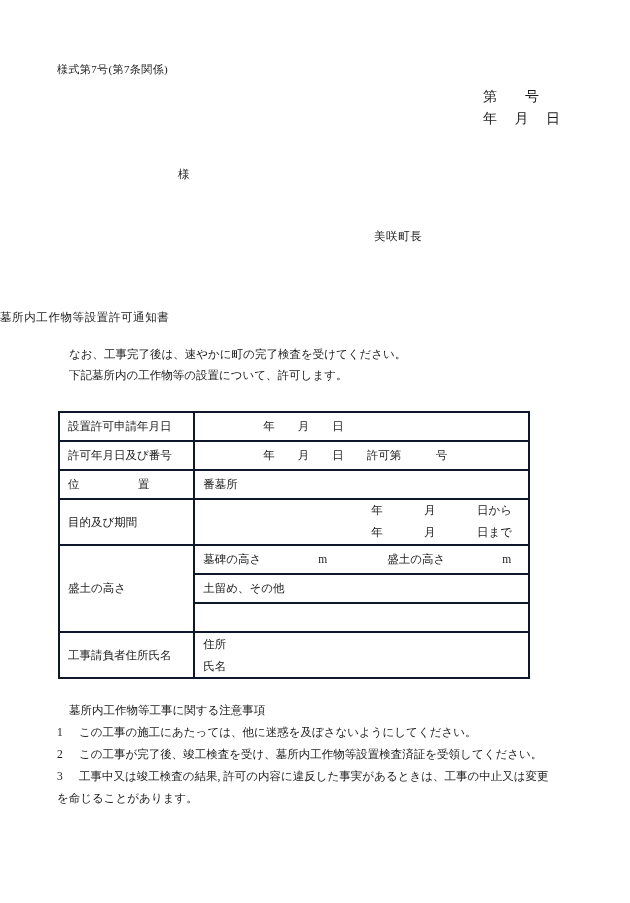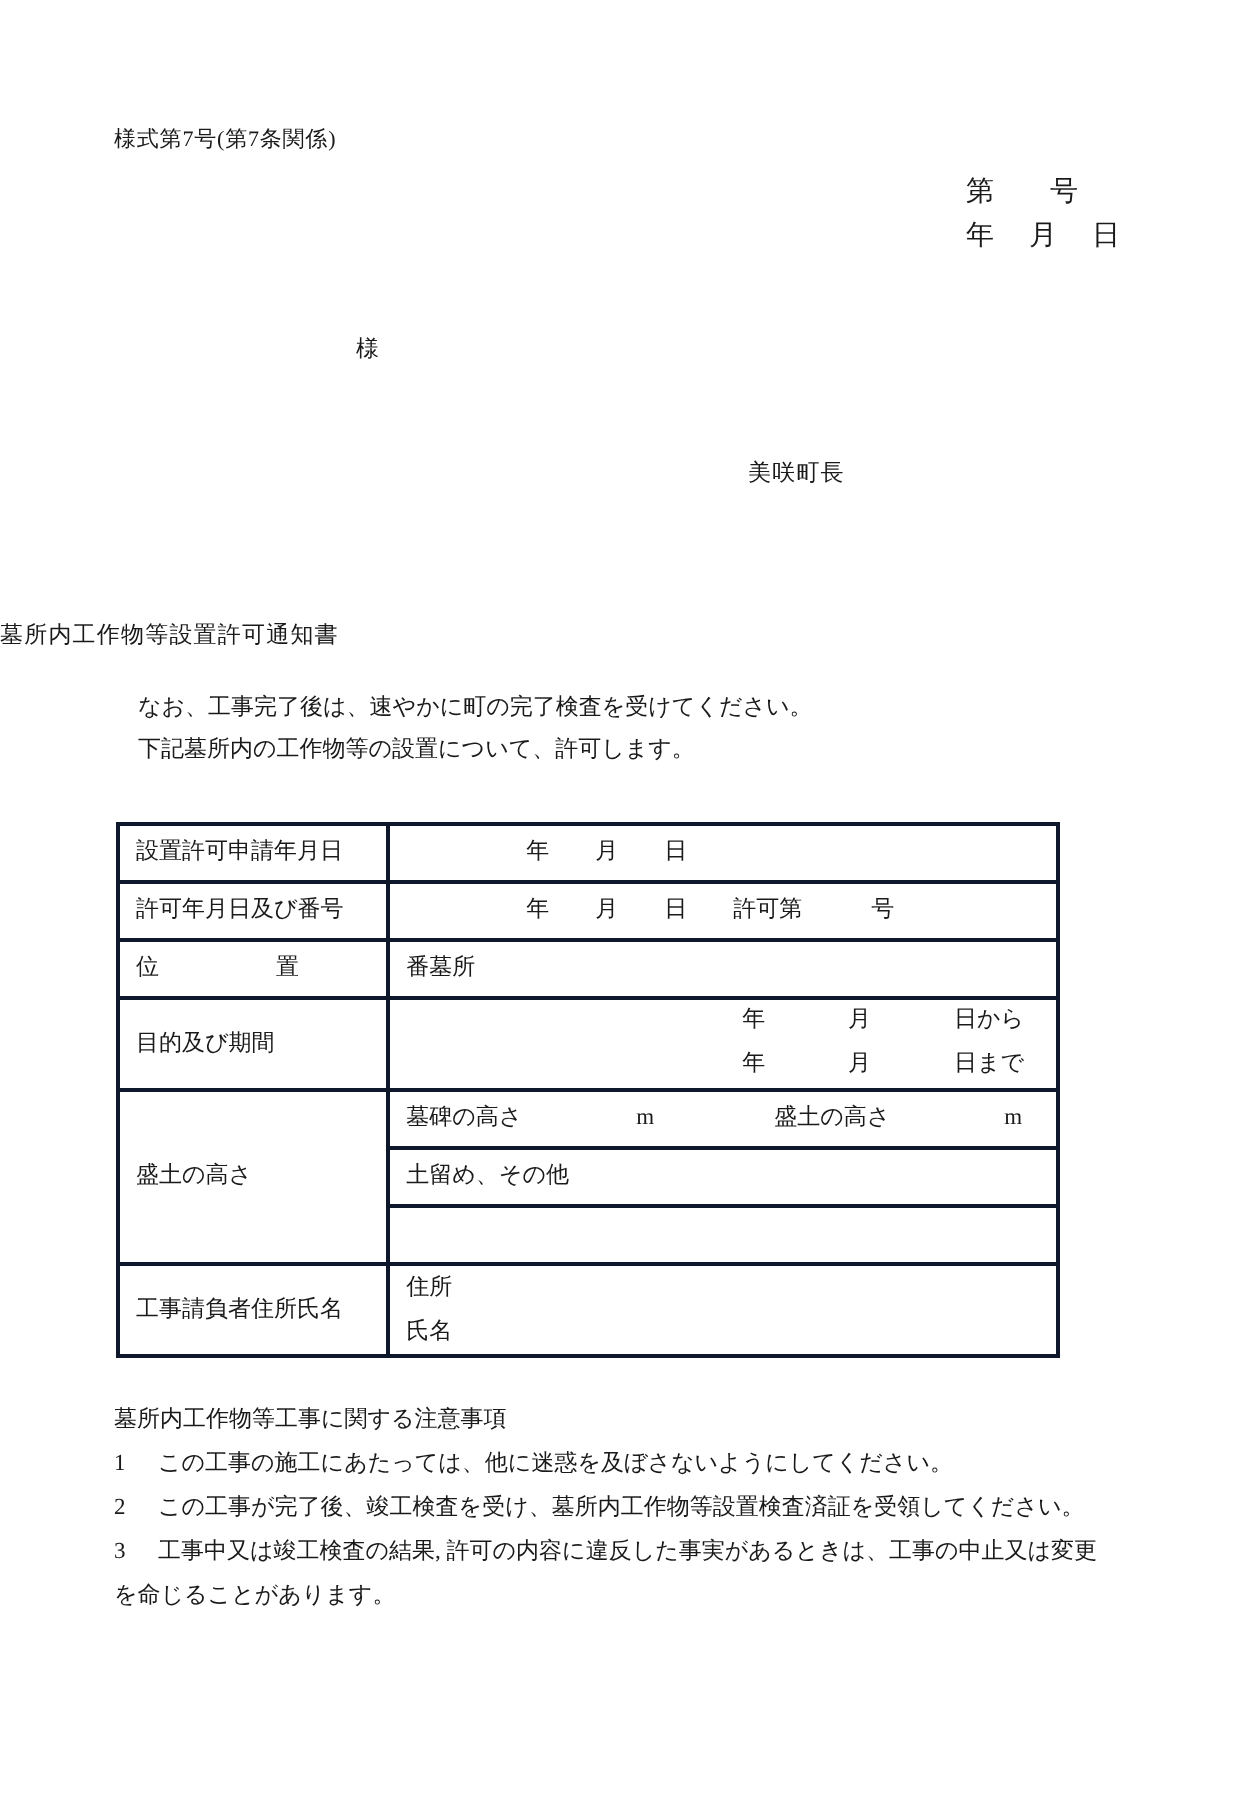--- a/index.html
+++ b/index.html
@@ -128,21 +128,21 @@
     line-height: 22px;
   }
   .notes {
     position: absolute;
     left: 57px;
     top: 699px;
     width: 520px;
     font-size: 11.5px;
     line-height: 22px;
   }
-  .notes .head { display: block; }
+  .notes .head { display: block; margin-left: 12px; }
   .notes .item {
     display: block;
     padding-left: 22px;
     text-indent: 0;
   }
   .notes .item .num {
     display: inline-block;
     width: 22px;
     margin-left: -22px;
   }

